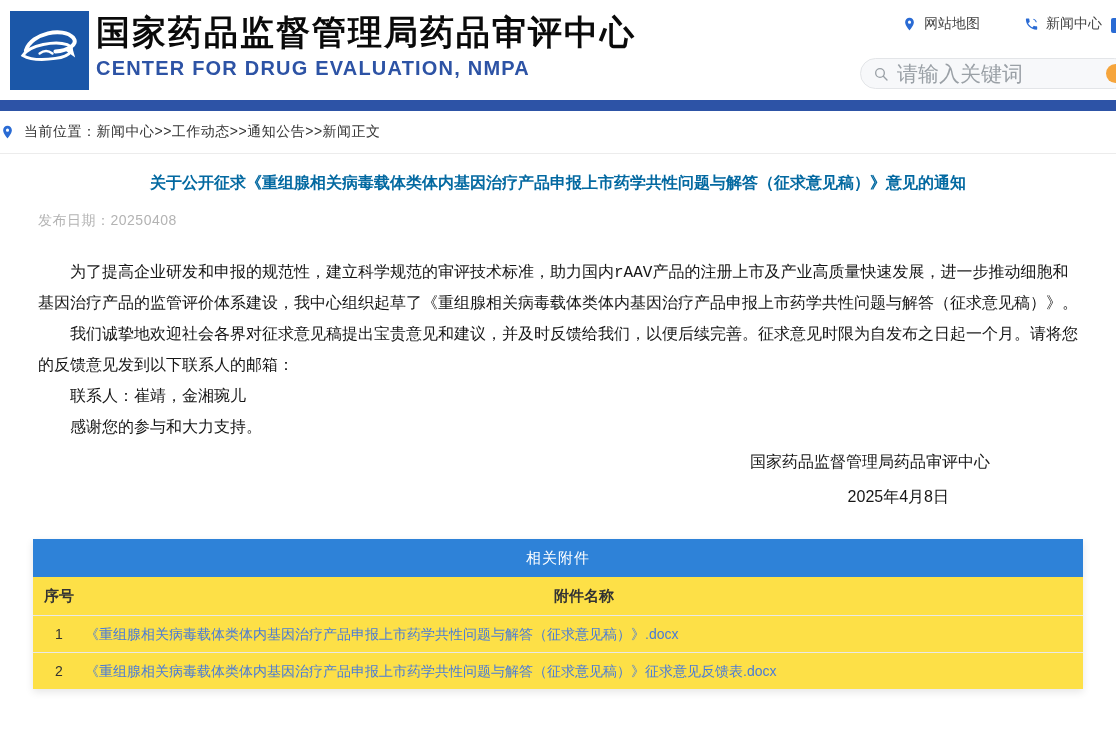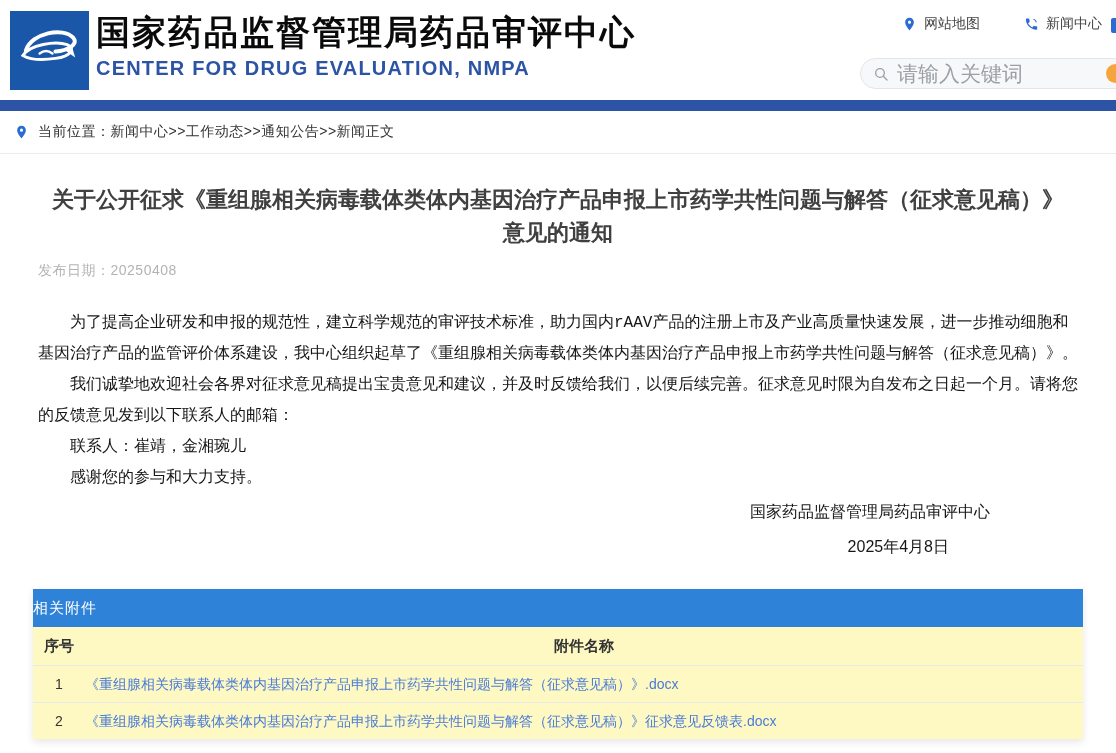--- a/index.html
+++ b/index.html
@@ -24,41 +24,41 @@
     display:flex; align-items:center; padding-left:12px; }
   .searchbar input { border:none; outline:none; background:transparent; font-size:21px;
     color:#333; width:170px; margin-left:8px; font-family:inherit; }
   .searchbar input::placeholder { color:#9aa0a6; }
   .search-btn { position:absolute; left:1106px; top:64px; width:19px; height:19px;
     border-radius:50%; background:#f6a53c; border:none; cursor:pointer; }
 
   .blue-band { height:11px; background:#2d53a6; }
 
   
-  .breadcrumb { height:43px; display:flex; align-items:center; padding-left:14px;
+  .breadcrumb { height:43px; display:flex; align-items:center; 
     border-bottom:1px solid #ececec; }
   .breadcrumb .crumb-text { font-size:14px; color:#333; margin-left:9px; letter-spacing:0.5px; }
 
   
   .article { padding:0 38px; }
-  .art-title { margin-top:29px; text-align:center; font-size:22px; font-weight:bold;
-    color:#404040; line-height:33px; padding:0 8px; }
+  .art-title { margin-top:12px; text-align:center; font-size:16px; font-weight:bold;
+    color:#0369a1; line-height:33px; padding:0 8px; }
   .art-date { text-align:left; font-size:14px; color:#b3b3b3; margin-top:13px; letter-spacing:0.5px; }
 
   .art-body { margin-top:28px; font-size:16px; color:#161616; line-height:31px;font-family:Liberation Mono, monospace; }
   .art-body p { text-indent:2em; margin:0; }
 
   .sig-org { text-align:right; padding-right:88px; font-size:16px; color:#161616; margin-top:2px; line-height:31px; }
   .sig-date { text-align:right; padding-right:129px; font-size:16px; color:#161616; margin-top:4px; line-height:31px; }
 
   
   .attachments { margin:27px 33px 0 33px; box-shadow:0 3px 8px rgba(0,0,0,0.10); }
   .att-title { background:#2e82d8; color:#fff; height:38px; line-height:38px;
-    text-align:left; font-size:15px; letter-spacing:1px; }
-  .att-row { display:flex; align-items:center; height:38px; background:#fef9c3; }
+    text-align:center; font-size:15px; letter-spacing:1px; }
+  .att-row { display:flex; align-items:center; height:38px; background:#fde047; }
   .att-row + .att-row { border-top:1px solid #e9e9e9; }
   .att-col-index { width:52px; text-align:center; flex:0 0 auto; }
   .att-col-name { flex:1; }
   .att-head .att-col-index, .att-head .att-col-name { font-size:15px; font-weight:bold; color:#333; }
   .att-head .att-col-name { text-align:center; }
   .att-data { height:37px; }
   .att-data .att-col-index { font-size:14px; color:#333; }
   .att-data .att-col-name { text-align:left; }
   .att-link { font-size:14px; color:#4a7bd8; text-decoration:none; cursor:pointer; }
 </style>

